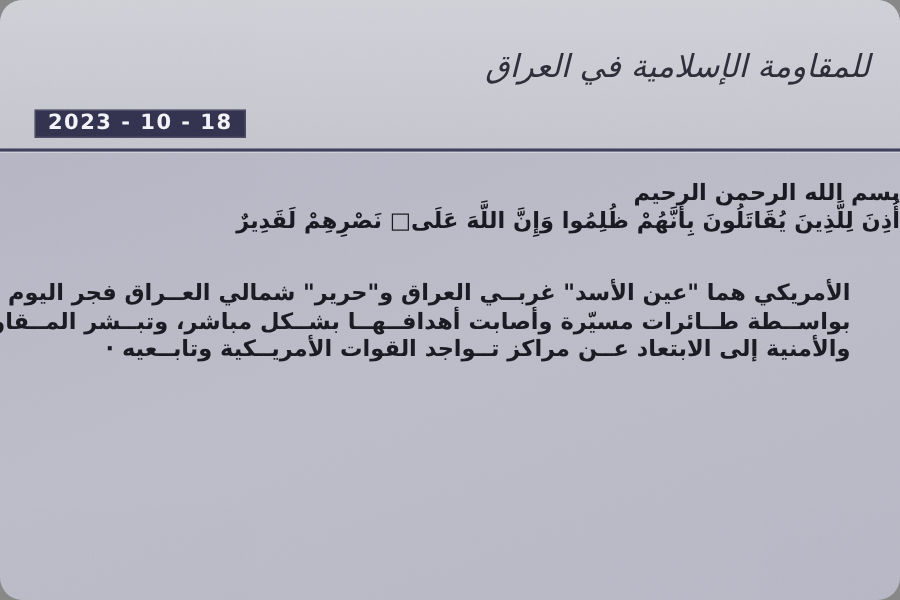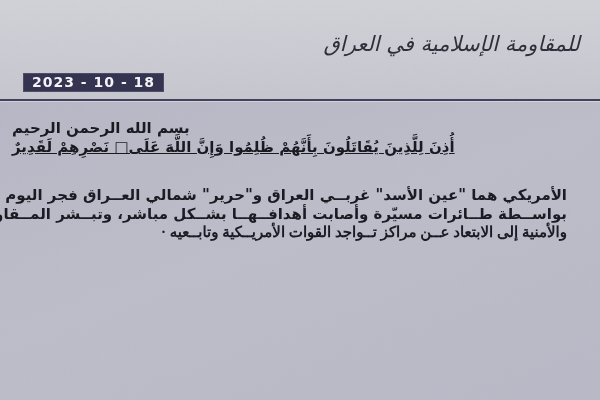--- a/index.html
+++ b/index.html
@@ -5,20 +5,21 @@
   * { margin: 0; padding: 0; box-sizing: border-box; }
   html, body { background: #888; }
   .page {
     position: relative;
     width: 600px;
     height: 400px;
     overflow: hidden;
     background: linear-gradient(160deg, #b4b4c3 0%, #bdbdca 55%, #b8b8c6 100%);
     font-family: "DejaVu Sans", sans-serif;
     color: #1b1b24;
+    border-radius: 15px;
   }
   .grain {
     position: absolute; inset: 0; width: 100%; height: 100%;
     pointer-events: none; z-index: 5;
   }
   .header-band {
     position: absolute; top: 0; left: 0; right: 0; height: 101px;
     background: linear-gradient(180deg, #d1d1d8 0%, #c6c6cf 100%);
     border-bottom: 2px solid #3e3e5c;
     box-shadow: 0 1px 0 rgba(255,255,255,0.35);
@@ -36,43 +37,41 @@
     background: #31314f;
     color: #f4f4f9;
     font-size: 14px; font-weight: 700; letter-spacing: 1px;
     padding: 1px 9px 2px 9px;
     direction: ltr;
     z-index: 2;
     box-shadow: inset 0 0 0 1px rgba(255,255,255,0.12);
   }
   .verse-block {
     position: absolute; top: 119px; left: 0; right: 0;
-    text-align: left; direction: rtl;
+    text-align: right; direction: rtl;
     font-weight: 700; color: #16161e;
     z-index: 2;
-    margin-left: 12px;
   }
   .basmala { font-size: 15px; line-height: 18px; }
-  .ayah    { font-size: 15px; line-height: 20px; text-decoration: underline; }
+  .ayah    { font-size: 15px; line-height: 20px; }
   .sadaqa  { font-size: 15px; line-height: 19px; }
   .statement {
     position: absolute; top: 186px; left: 34px; right: 33px;
     direction: rtl;
     font-size: 15px; font-weight: 700; color: #17171f;
     z-index: 2;
   }
   .statement .line {
     line-height: 18.6px;
     text-align: justify;
     text-align-last: justify;
     white-space: nowrap;
   }
   .statement .line.last {
     text-align-last: right;
-    font-family: Liberation Serif, serif;
   }
   .signature {
     position: absolute; top: 311px; left: 20px; width: 222px;
     direction: rtl; text-align: right;
     font-size: 15px; font-weight: 700; color: #17171f;
     line-height: 20px;
     z-index: 2;
   }
 </style>
 </head>

